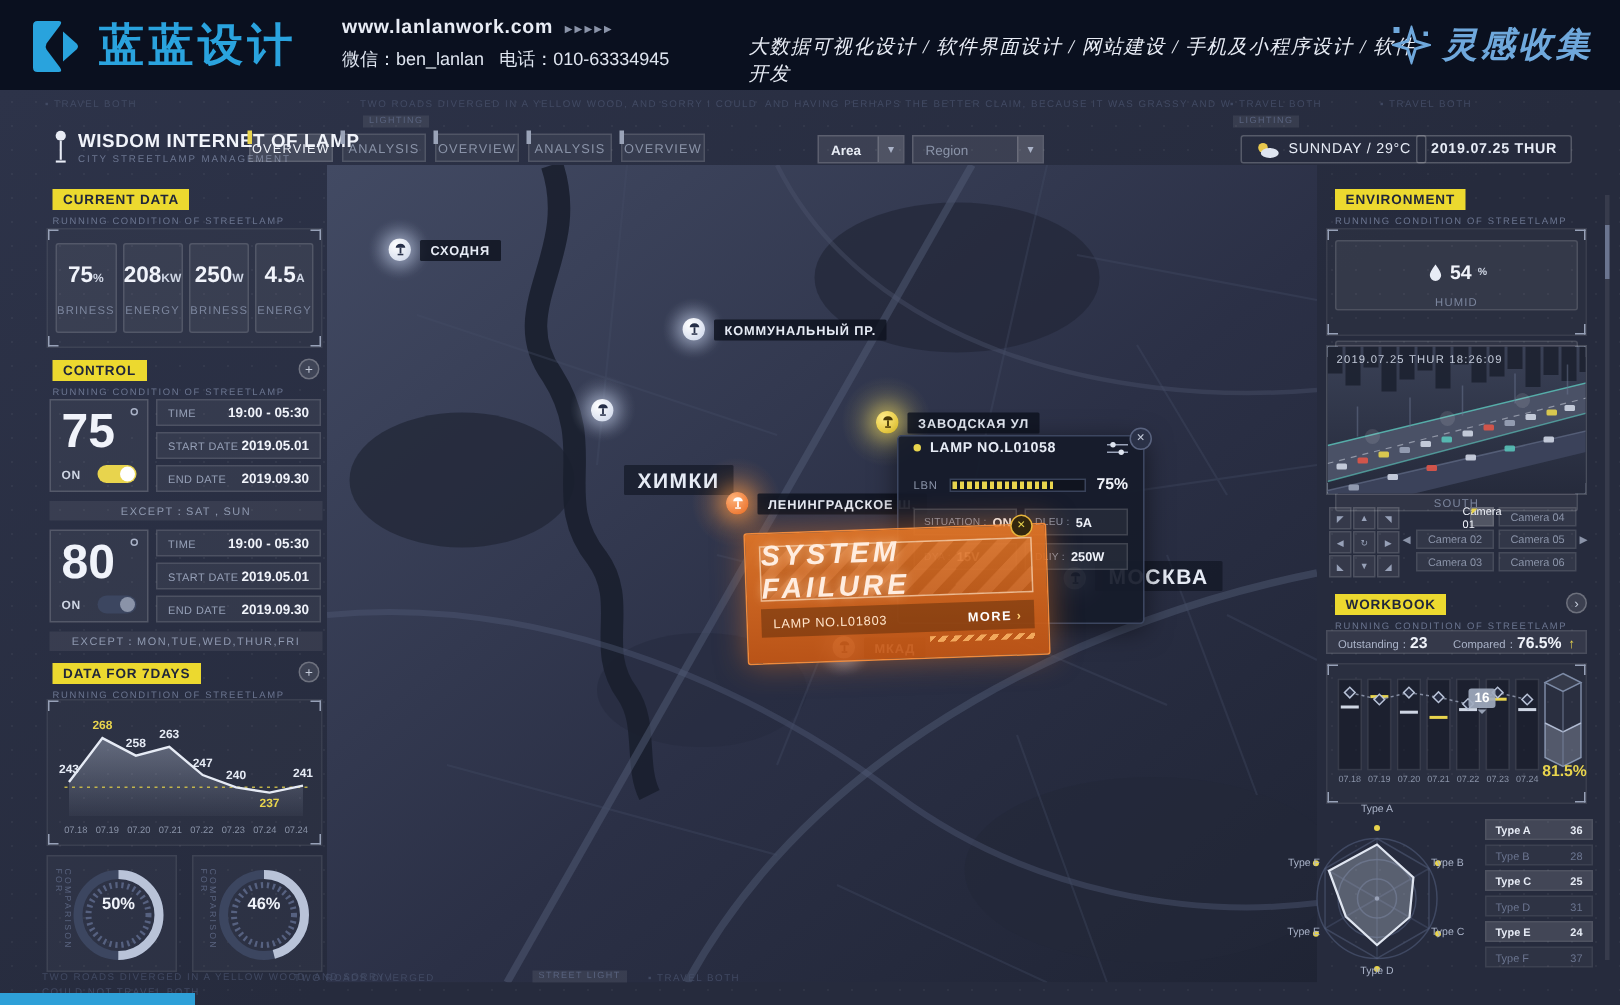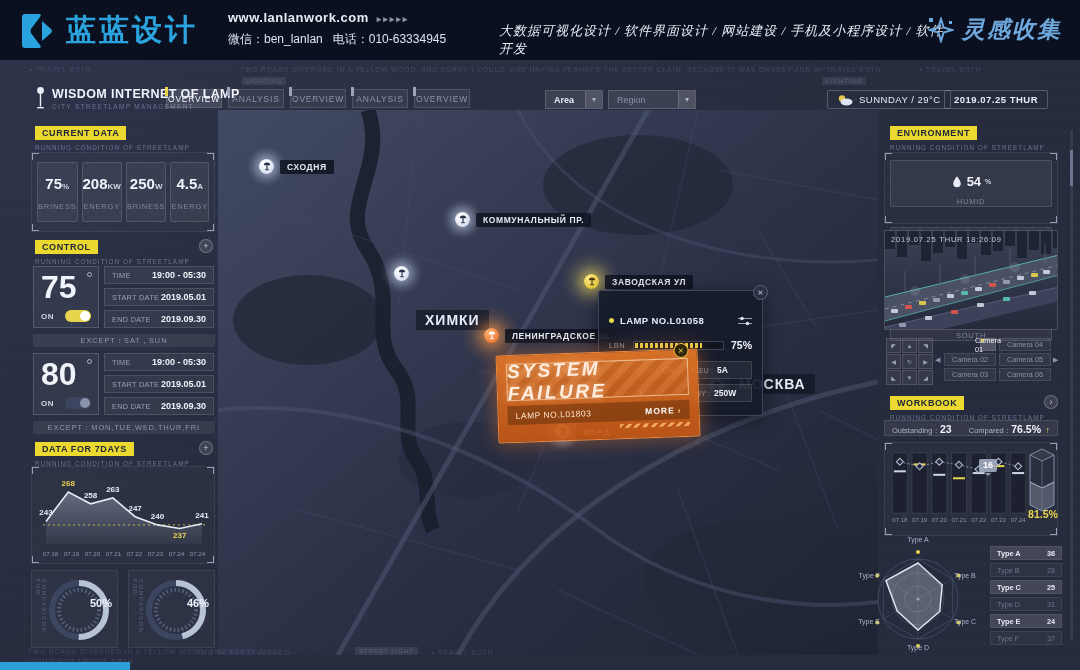--- a/index.html
+++ b/index.html
@@ -85,21 +85,21 @@
 
   
   .vlab { position:absolute; width:20px; text-align:center; font-size:8px; font-weight:bold; color:#e6ebf5; }
   .vlab.yel { color:#e8d44d; }
   .week-x { position:absolute; display:flex; width:168px; }
   .week-x span { flex:1; text-align:center; font-size:6.2px; color:#8a93a8; }
 
   
   .gauge-box { position:absolute; width:87px; height:78px; background:rgba(255,255,255,.03); border:1px solid rgba(255,255,255,.08); }
   .gauge-side { position:absolute; left:3px; top:8px; writing-mode:vertical-rl; font-size:5.8px; color:#59637f; letter-spacing:1.5px; }
-  .gauge-val { position:absolute; left:14px; top:26px; width:66px; text-align:right; font-size:11px; font-weight:bold; color:#f0f3fa; }
+  .gauge-val { position:absolute; left:14px; top:26px; width:66px; text-align:center; font-size:11px; font-weight:bold; color:#f0f3fa; }
 
   
   .tiles3 { display:flex; gap:20px; padding:7px 5px;flex-direction:column; }
   .etile { flex:1; height:58px; background:rgba(255,255,255,.05); border:1px solid rgba(255,255,255,.12); border-radius:2px; text-align:center; padding-top:13px; }
   .etile-row { display:flex; align-items:center; justify-content:center; gap:4px; }
   .etile-val { font-size:13px; font-weight:bold; color:#f0f3fa; }
   .etile-unit { font-size:7px; font-weight:bold; color:#cfd6e4; }
   .etile-lab { font-size:7.5px; color:#7c869e; letter-spacing:.8px; margin-top:8px; }
 
   
@@ -141,21 +141,21 @@
     letter-spacing:.6px; padding:2px 7px; border-radius:1px; white-space:nowrap; z-index:3; }
   .map-label.big { font-size:14px; letter-spacing:1px; padding:2px 9px; background:rgba(14,18,30,.6); }
   .pin { position:absolute; width:15px; height:15px; border-radius:50%; z-index:3;
     background:radial-gradient(circle at 35% 30%, #ffffff, #c9d3e8); box-shadow:0 0 10px 4px rgba(215,228,255,.45);
     display:flex; align-items:center; justify-content:center; }
   .pin.yellow { background:radial-gradient(circle at 35% 30%, #ffec8a, #ddbb1e); box-shadow:0 0 12px 5px rgba(240,215,90,.5); }
   .pin.orange { background:radial-gradient(circle at 35% 30%, #ffb27a, #e86a20); box-shadow:0 0 12px 5px rgba(245,150,70,.55); }
 
   
   .lamp-pop { position:absolute; left:598px; top:230px; width:165px; height:126px; z-index:5;
-    background:rgba(22,27,42,.93); border:1px solid #3c4660; border-radius:3px; box-shadow:0 4px 18px rgba(0,0,0,.5); padding:24px 10px; }
+    background:rgba(22,27,42,.93); border:1px solid #3c4660; border-radius:3px; box-shadow:0 4px 18px rgba(0,0,0,.5); padding:2px 10px; }
   .lp-head { display:flex; align-items:center; }
   .lp-dot { width:5px; height:5px; border-radius:50%; background:#e8d44d; margin-right:6px; }
   .lp-title { font-size:9.5px; font-weight:bold; color:#e6ebf5; letter-spacing:.4px; flex:1; }
   .lp-close { position:absolute; right:-6px; top:-6px; width:15px; height:15px; border-radius:50%; background:#2a3147;
     border:1px solid #59637f; color:#c3cad9; font-size:7px; line-height:13px; text-align:center; cursor:pointer; }
   .lp-bar-row { display:flex; align-items:center; margin-top:13px; }
   .lp-bar-lab { font-size:7.5px; color:#8a93a8; width:24px; letter-spacing:.5px; }
   .lp-bar { flex:1; height:9px; background:#10141f; border:1px solid #39425a; position:relative; }
   .lp-bar-fill { position:absolute; left:1px; top:1px; bottom:1px;
     background:repeating-linear-gradient(90deg,#e8d44d 0 3px, transparent 3px 5px); }

